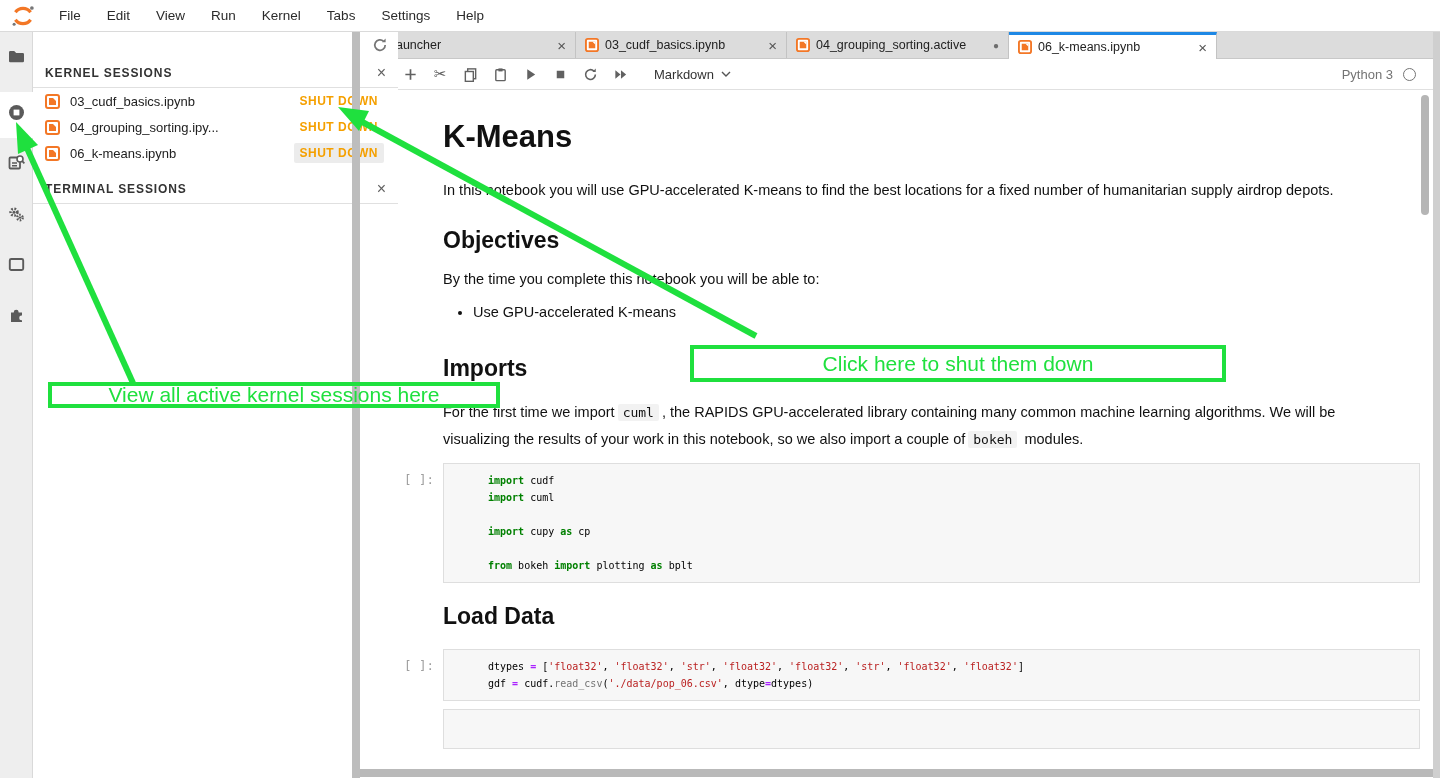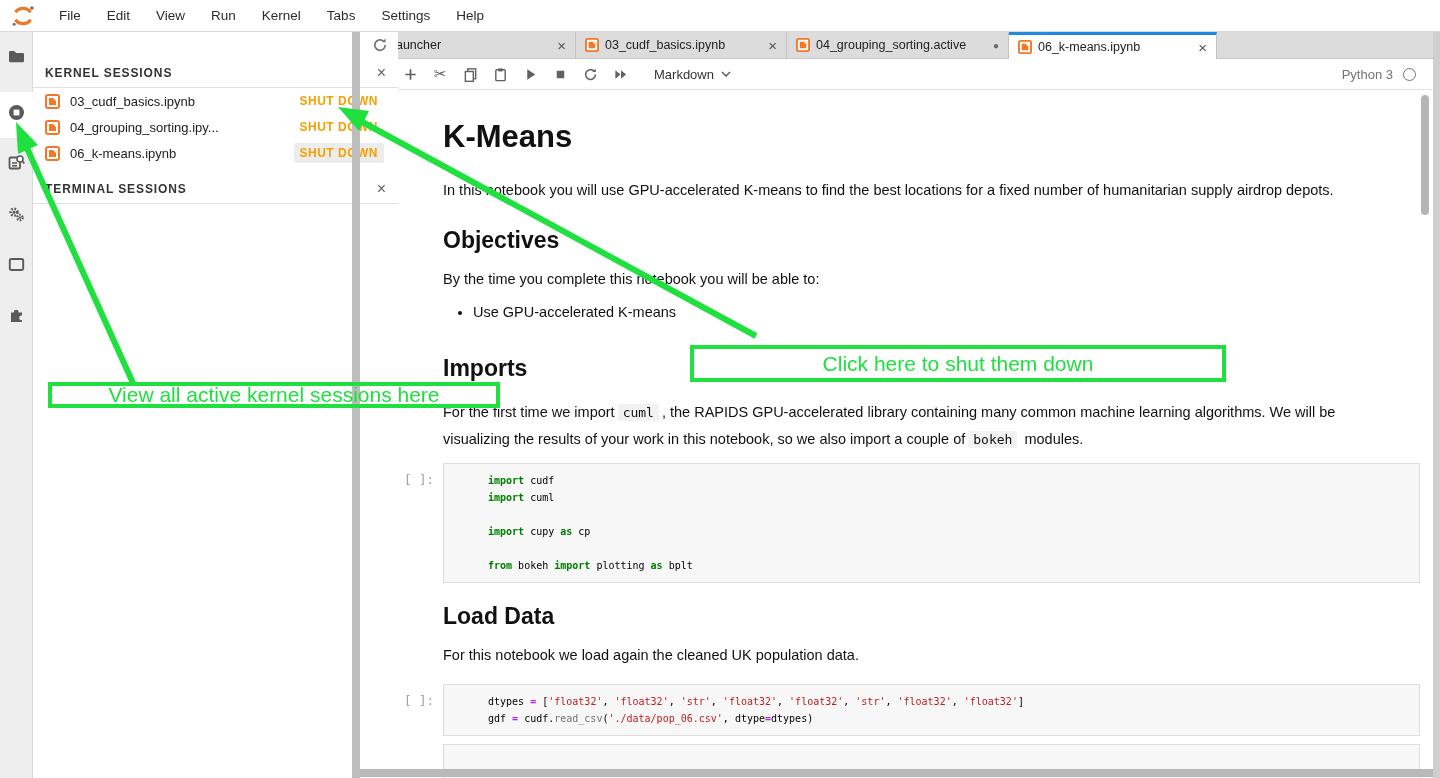--- a/index.html
+++ b/index.html
@@ -353,21 +353,20 @@
               <div class="code-line"><span class="tok-kw">from</span><span class="tok-pl"> bokeh </span><span class="tok-kw">import</span><span class="tok-pl"> plotting </span><span class="tok-kw">as</span><span class="tok-pl"> bplt</span></div>
             </div>
         </div>
       </div>
 
       <div class="cell md-cell-4">
         <div class="collapser"></div>
         <div class="gutter"></div>
         <div class="cell-body">
           <h2 class="md">Load Data</h2>
-          <p>For this notebook we load again the cleaned UK population data.</p>
         </div>
       </div>
 
       <div class="cell code-cell code-cell-2">
         <div class="collapser"></div>
         <div class="gutter">[ ]:</div>
         <div class="cell-body">
           <div class="code-box">
               <div class="code-line"><span class="tok-pl">dtypes </span><span class="tok-op">=</span><span class="tok-pl"> [</span><span class="tok-str">'float32'</span><span class="tok-pl">, </span><span class="tok-str">'float32'</span><span class="tok-pl">, </span><span class="tok-str">'str'</span><span class="tok-pl">, </span><span class="tok-str">'float32'</span><span class="tok-pl">, </span><span class="tok-str">'float32'</span><span class="tok-pl">, </span><span class="tok-str">'str'</span><span class="tok-pl">, </span><span class="tok-str">'float32'</span><span class="tok-pl">, </span><span class="tok-str">'float32'</span><span class="tok-pl">]</span></div>
               <div class="code-line"><span class="tok-pl">gdf </span><span class="tok-op">=</span><span class="tok-pl"> cudf.</span><span class="tok-prop">read_csv</span><span class="tok-pl">(</span><span class="tok-str">'./data/pop_06.csv'</span><span class="tok-pl">, dtype</span><span class="tok-op">=</span><span class="tok-pl">dtypes)</span></div>

